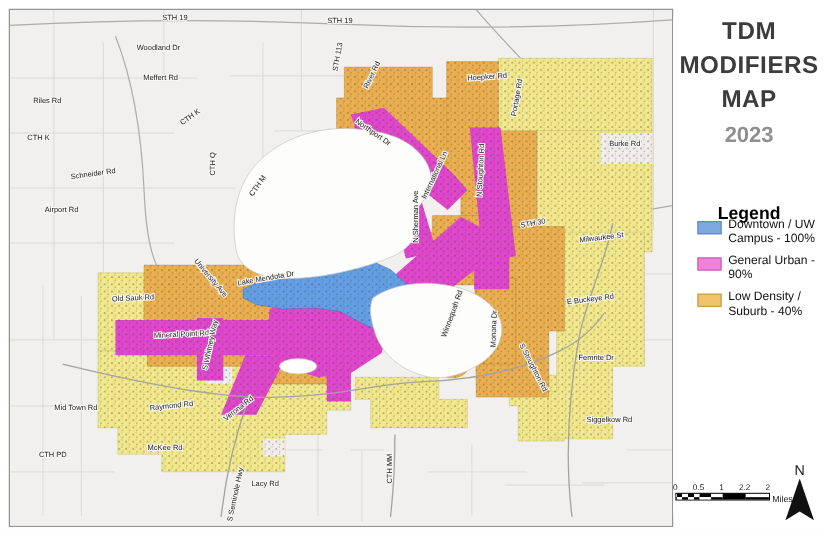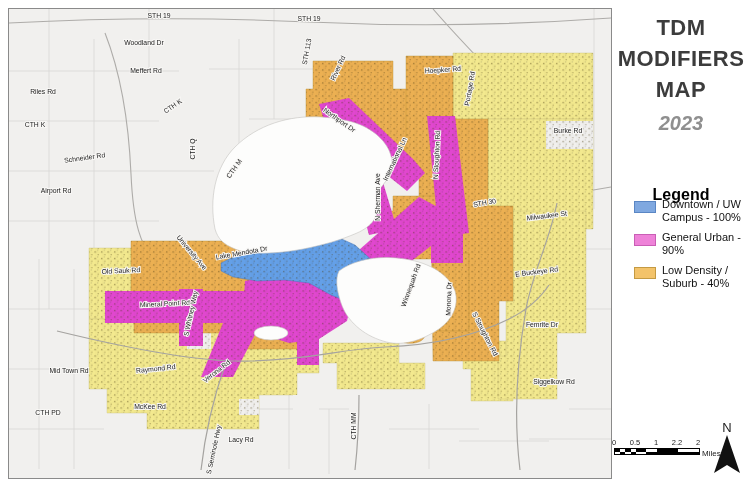--- a/index.html
+++ b/index.html
@@ -8,21 +8,21 @@
   .map-panel{position:absolute;left:8px;top:8px;width:602px;height:469px;
     border:1px solid #8a8a8a;background:#f1f0ee;box-sizing:content-box;}
   .map-panel svg{display:block;}
   .rlabel{font-family:"Liberation Sans",sans-serif;font-size:6.8px;fill:#1c1c1c;
     stroke:#f8f7f5;stroke-width:2px;paint-order:stroke;text-anchor:middle;}
   
   .side{position:absolute;left:612px;top:0;width:138px;height:485px;background:#fff;border-radius:20px;}
   .title{position:absolute;left:0;top:12px;width:138px;text-align:center;
     font-weight:bold;font-size:22px;line-height:31px;color:#3c3c3c;letter-spacing:.5px;}
   .year{position:absolute;left:0;top:112px;width:138px;text-align:center;
-    font-weight:bold;font-size:20px;color:#8f8f8f;font-style:italic;}
+    font-weight:bold;font-size:20px;color:#8f8f8f;}
   .legend-head{position:absolute;left:0;top:186px;width:138px;text-align:center;
     font-weight:bold;font-size:16px;color:#000;}
   .legend-items{position:absolute;left:22px;top:198px;width:112px;}
   .legend-item{display:flex;align-items:flex-start;margin-bottom:7px;}
   .swatch{width:20px;height:10px;flex:0 0 20px;margin:3px 6px 0 0;border:1px solid #999;}
   .legend-label{font-size:11px;line-height:13px;color:#111;}
   
   .scalebar{position:absolute;left:614px;top:438px;width:110px;height:26px;}
   .ticks{position:relative;height:10px;font-size:7.5px;color:#222;}
   .ticks span{position:absolute;transform:translateX(-50%);}

